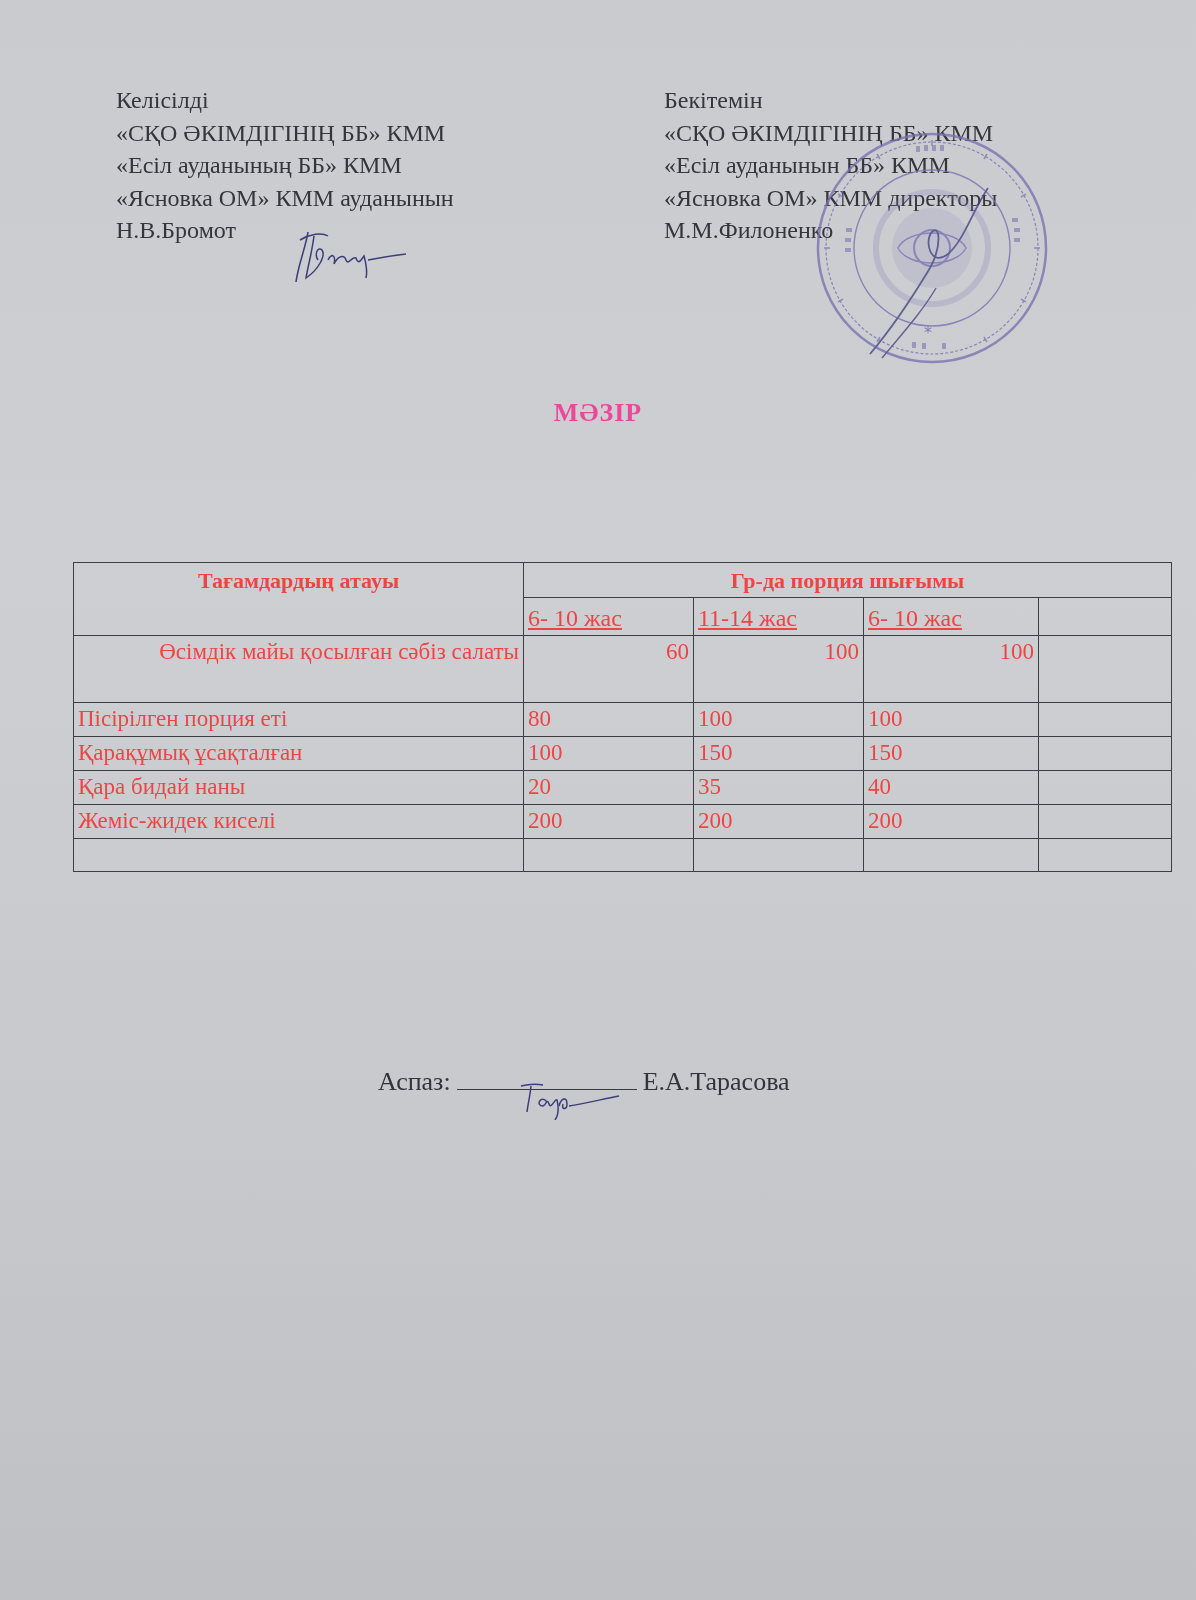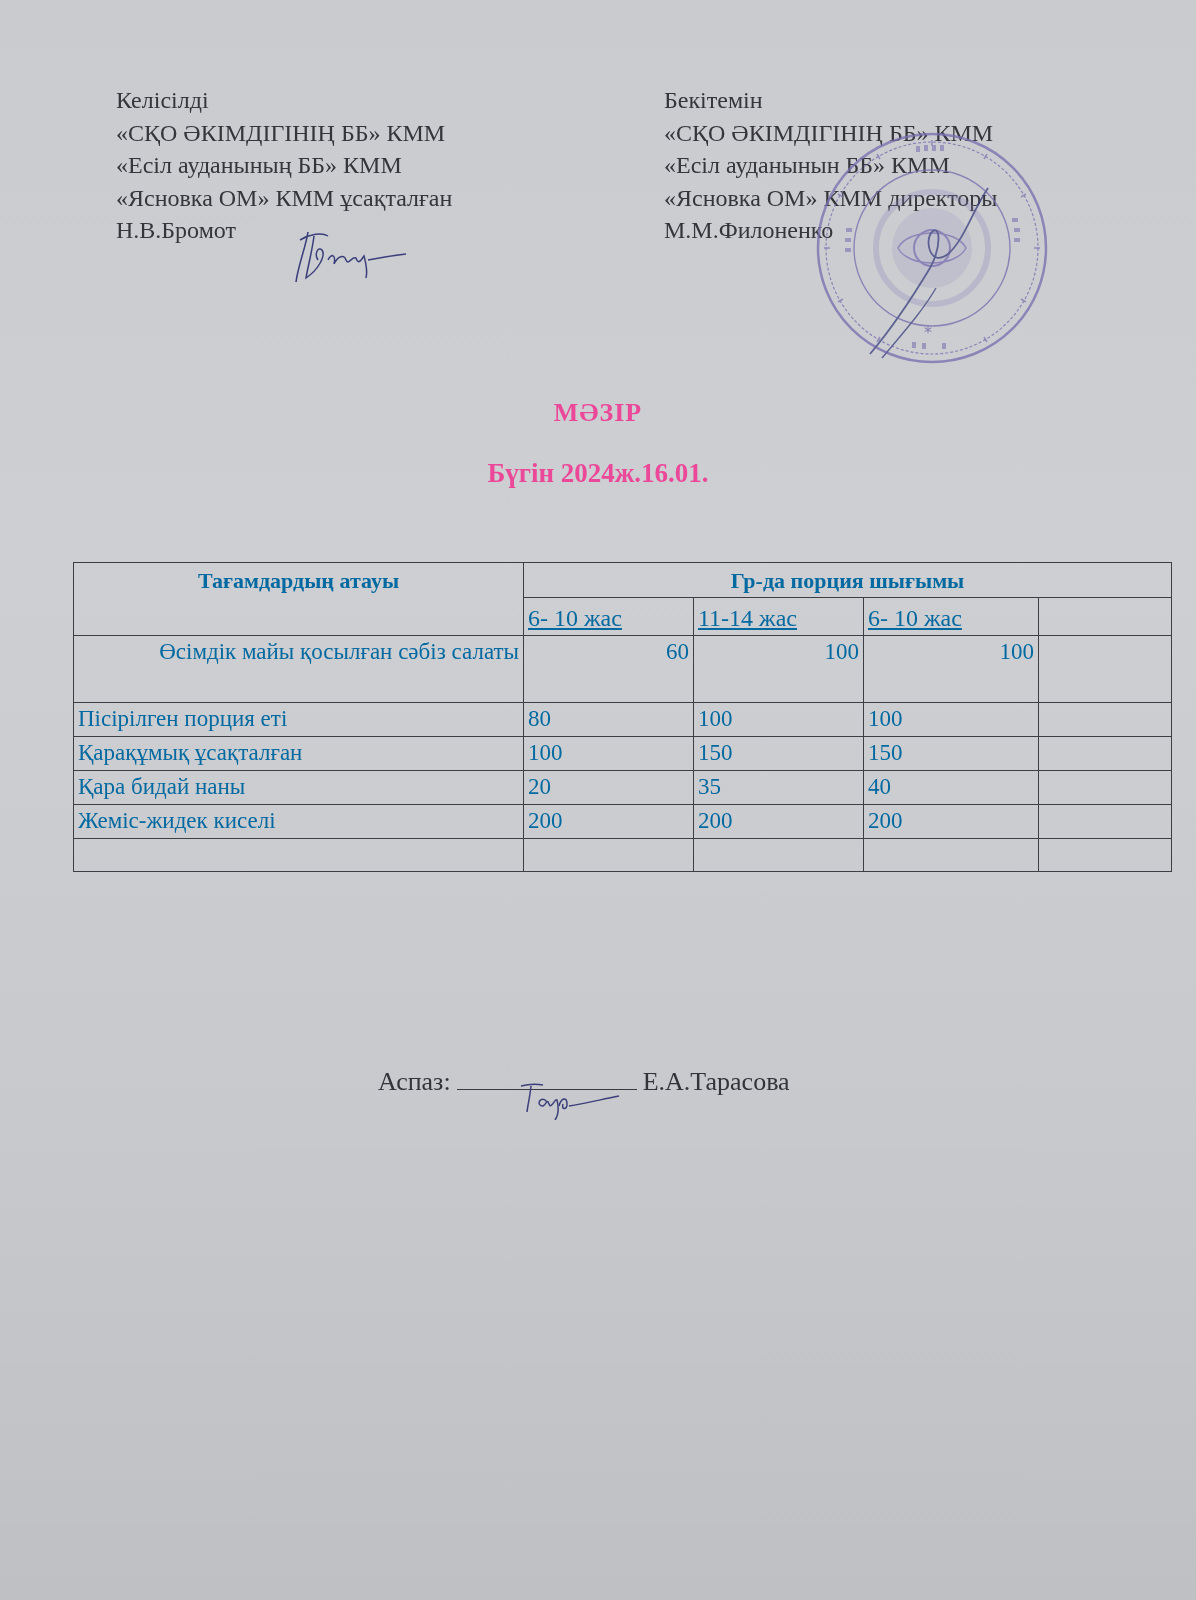--- a/index.html
+++ b/index.html
@@ -59,21 +59,21 @@
     .title-date { top: 458px; font-size: 27px; }
 
     
     .menu-table {
       position: absolute;
       left: 73px; top: 562px;
       width: 1098px;
       border-collapse: collapse;
       table-layout: fixed;
       font-size: 23px;
-      color: #0369a1;
+      color: #ef4444;
     }
     .menu-table td, .menu-table th {
       border: 1.6px solid #3d3d44;
       vertical-align: top;
       padding: 0 4px;
       font-weight: normal;
       text-align: left;
       line-height: 32px;
     }
     .menu-table th.h-bold {
@@ -116,21 +116,21 @@
   </style>
 </head>
 <body>
 
 <div class="page">
 
   <div class="approval-block approval-left">
     <span class="line">Келісілді</span>
     <span class="line">«СҚО ӘКІМДІГІНІҢ ББ» КММ</span>
     <span class="line">«Есіл ауданының ББ» КММ</span>
-    <span class="line">«Ясновка ОМ» КММ ұсақталған</span>
+    <span class="line">«Ясновка ОМ» КММ ауданынын</span>
     <span class="line">Н.В.Бромот</span>
   </div>
 
   <svg class="signature sig-bromot" viewBox="0 0 130 62">
     <path d="M20 6 C 18 20, 10 40, 8 56" fill="none" stroke="#3b3f7a" stroke-width="1.6"></path>
     <path d="M12 14 C 22 8, 34 6, 40 10" fill="none" stroke="#3b3f7a" stroke-width="1.5"></path>
     <path d="M26 10 C 24 26, 20 40, 18 52 C 30 44, 38 30, 34 24 C 30 20, 26 28, 30 34" fill="none" stroke="#3b3f7a" stroke-width="1.5"></path>
     <path d="M40 34 C 44 26, 48 30, 46 38 C 50 30, 56 28, 58 34 C 60 40, 64 30, 68 32 C 70 38, 72 36, 76 30 C 78 38, 80 44, 78 52" fill="none" stroke="#3b3f7a" stroke-width="1.5"></path>
     <path d="M80 34 C 90 32, 100 30, 118 28" fill="none" stroke="#3b3f7a" stroke-width="1.4"></path>
   </svg>
@@ -178,21 +178,20 @@
       <rect x="100" y="214" width="4" height="6"></rect>
         <rect x="110" y="215" width="4" height="6"></rect>
         <rect x="130" y="215" width="4" height="6"></rect>
     </g>
     <text x="112" y="210" font-size="16" fill="#6f65a6" font-family="DejaVu Sans, sans-serif">*</text>
     <path d="M58 226 C 80 200, 100 170, 118 140 C 130 118, 128 96, 120 104 C 112 112, 118 140, 136 126 C 152 112, 160 84, 176 60" fill="none" stroke="#3f4480" stroke-width="1.8"></path>
     <path d="M70 230 C 90 206, 110 184, 124 160" fill="none" stroke="#3f4480" stroke-width="1.4"></path>
   </svg>
 
   <div class="doc-title title-main">МӘЗІР</div>
-  <div class="doc-title title-date">Бүгін 2024ж.16.01.</div>
 
   <table class="menu-table">
     <colgroup>
       <col class="col-name">
         <col class="col-a">
         <col class="col-b">
         <col class="col-c">
         <col class="col-d">
     </colgroup>
     <thead>

